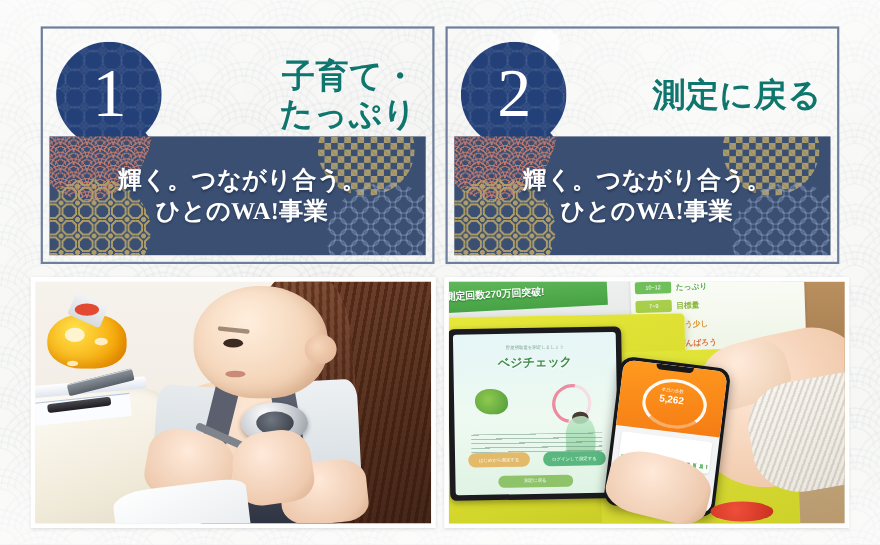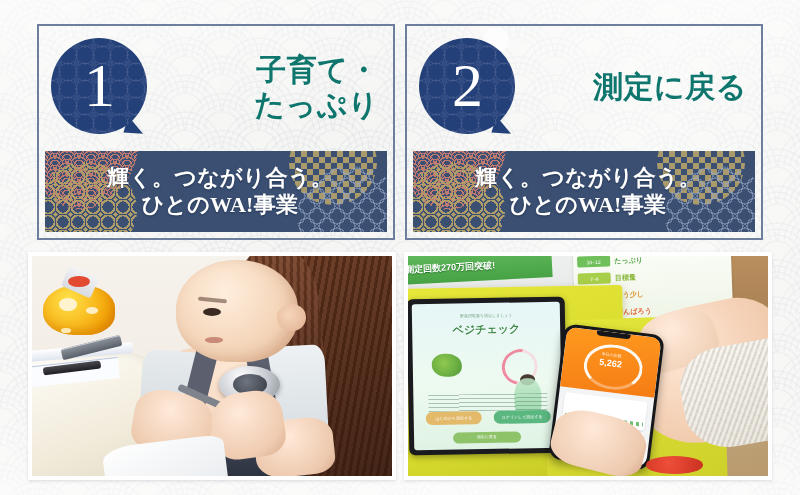--- a/index.html
+++ b/index.html
@@ -117,21 +117,21 @@
     padding-right:4px;
     white-space:nowrap;
     text-shadow:0 1px 0 rgba(255,255,255,.5);
   }
   .card-title .t-line{display:block;}
 
   
   .banner{
     position:absolute;
     left:6px;right:6px;bottom:6px;
-    height:81px;
+    height:108px;
     background:#3a4f72;
     overflow:hidden;
   }
   .banner-inner{
     position:absolute;inset:0;
   }
 
   
   .pat-wave{
     position:absolute;

